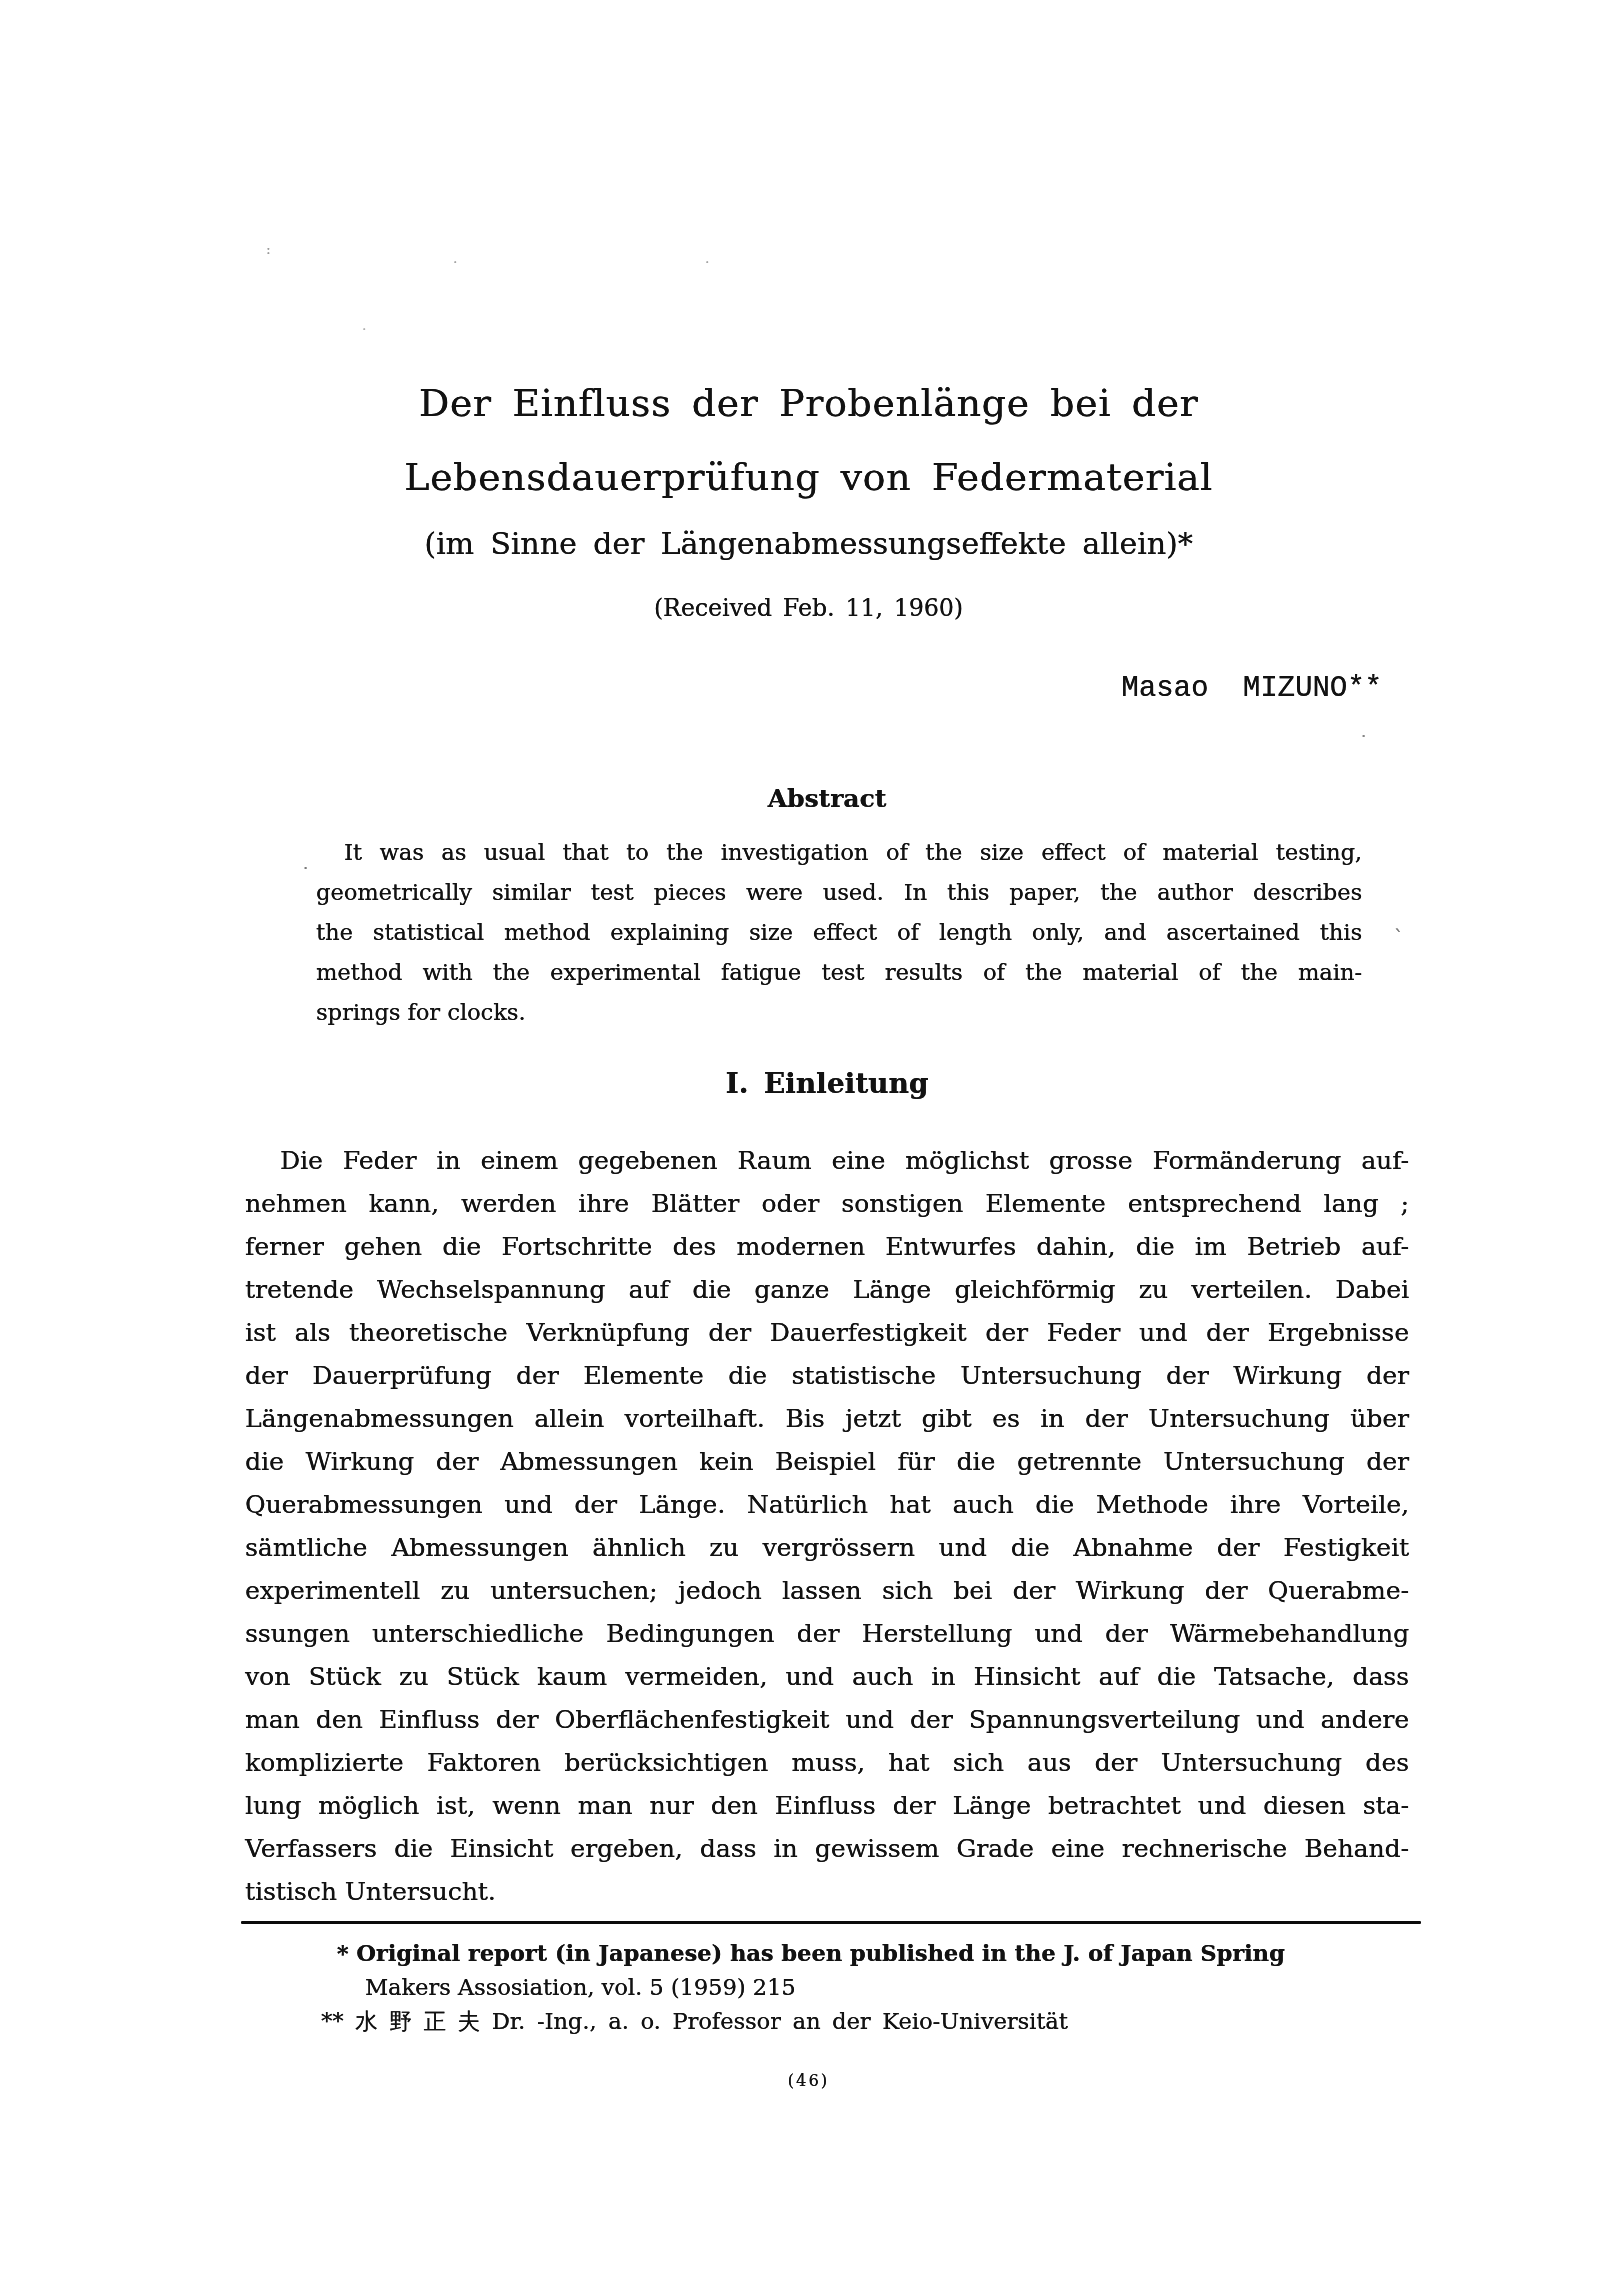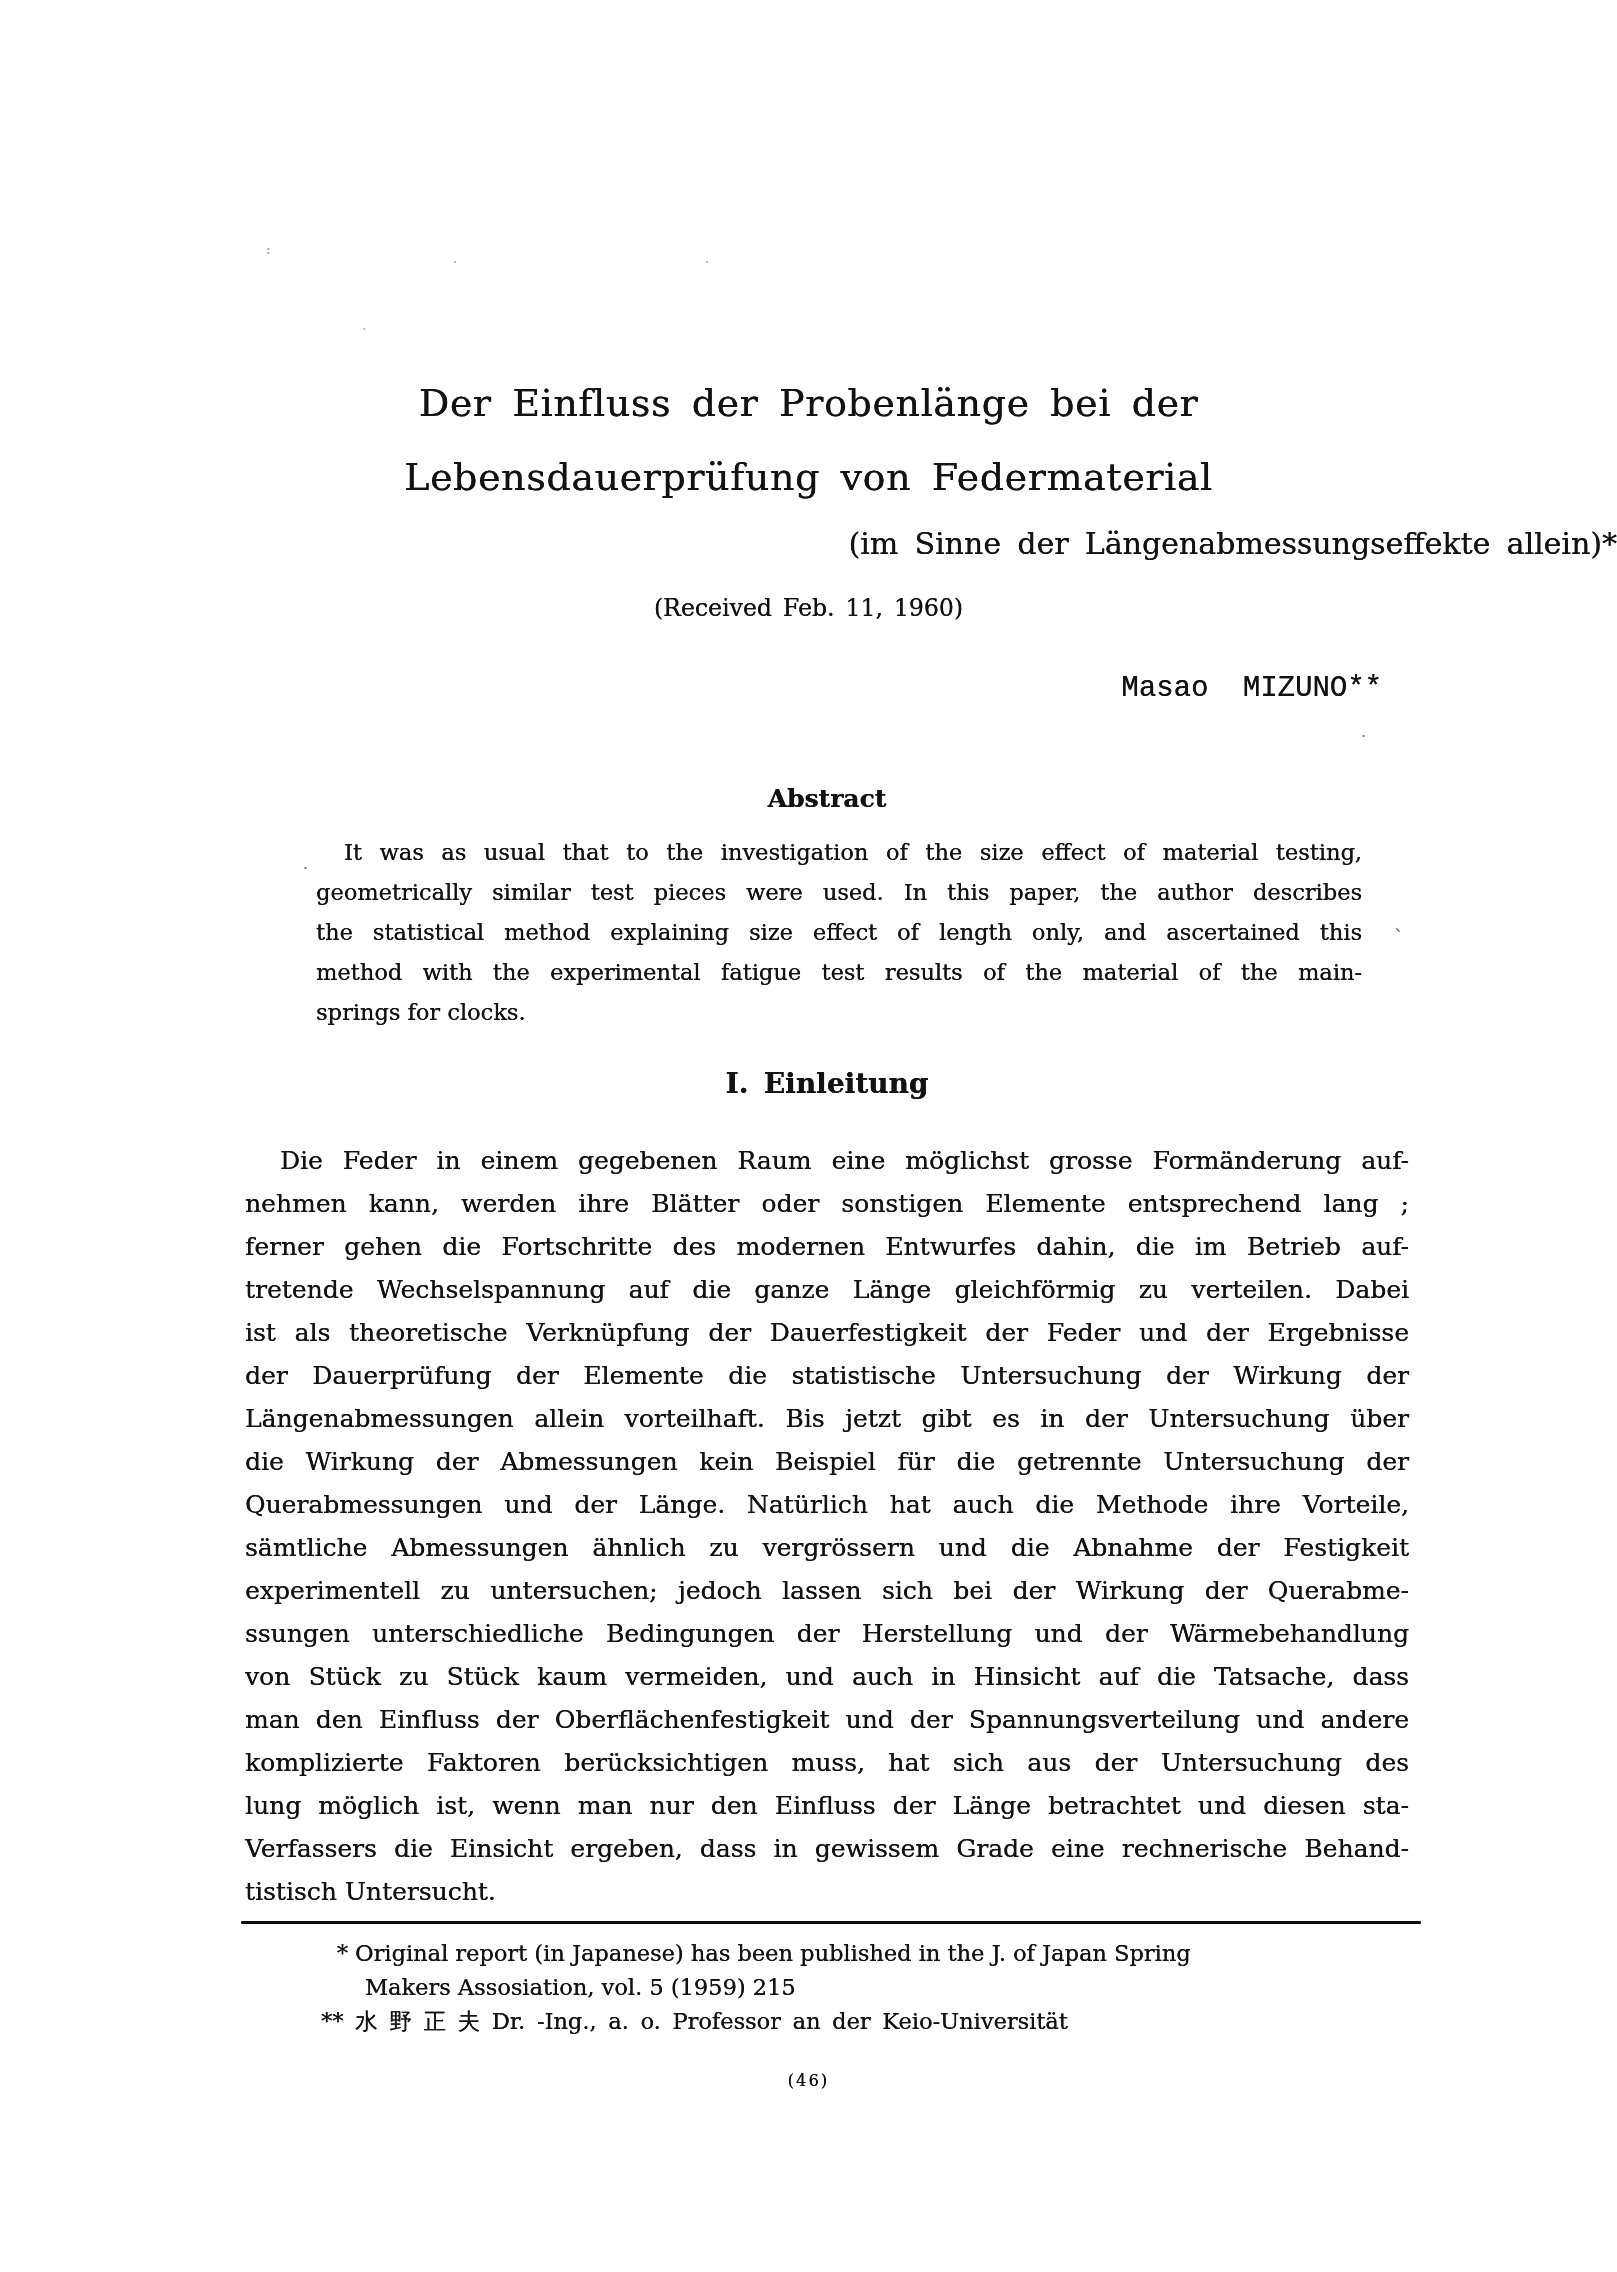--- a/index.html
+++ b/index.html
@@ -15,21 +15,21 @@
   }
   .abs { position: absolute; }
 
   
   .title-block { top: 366px; left: 0; width: 100%; text-align: center; }
   .title-line {
     font-size: 38px; line-height: 74px; word-spacing: 7.9px; letter-spacing: 0.6px;
     white-space: nowrap;
   }
   .subtitle {
-    top: 526px; left: 0; width: 100%; text-align: right;
+    top: 526px; left: 0; width: 100%; text-align: center;
     font-size: 30px; word-spacing: 6.7px; white-space: nowrap;
   }
   .received {
     top: 594px; left: 0; width: 100%; text-align: center;
     font-size: 23.6px; word-spacing: 3.4px;
   }
   .author {
     top: 672px; right: 235px; font-size: 29px; word-spacing: 17px;
     white-space: nowrap;
     font-family: Liberation Mono, monospace;
@@ -69,21 +69,21 @@
   
   .rule {
     top: 1921px; left: 241px; width: 1180px; height: 2.8px;
     background: #0a0a0a; border-radius: 1.1px;
   }
   .footnotes {
     top: 1936px; left: 321px; width: 1089px;
     font-size: 22.5px; line-height: 34px;
   }
   .footnotes .jline { text-align: left; text-align-last: left; }
-  .footnotes .jline:nth-child(1) { padding-left: 15.7px; }
+  .footnotes .jline:nth-child(1) { padding-left: 15.7px; font-weight: bold; }
   .footnotes .jline:nth-child(2) { padding-left: 44px; }
   .footnotes .jline:nth-child(3) { word-spacing: 4.5px; }
 
   .page-number {
     top: 2071px; left: 0; width: 100%; text-align: center;
     font-size: 16px; box-sizing: border-box;
     letter-spacing: 2.2px;
   }
 
   

